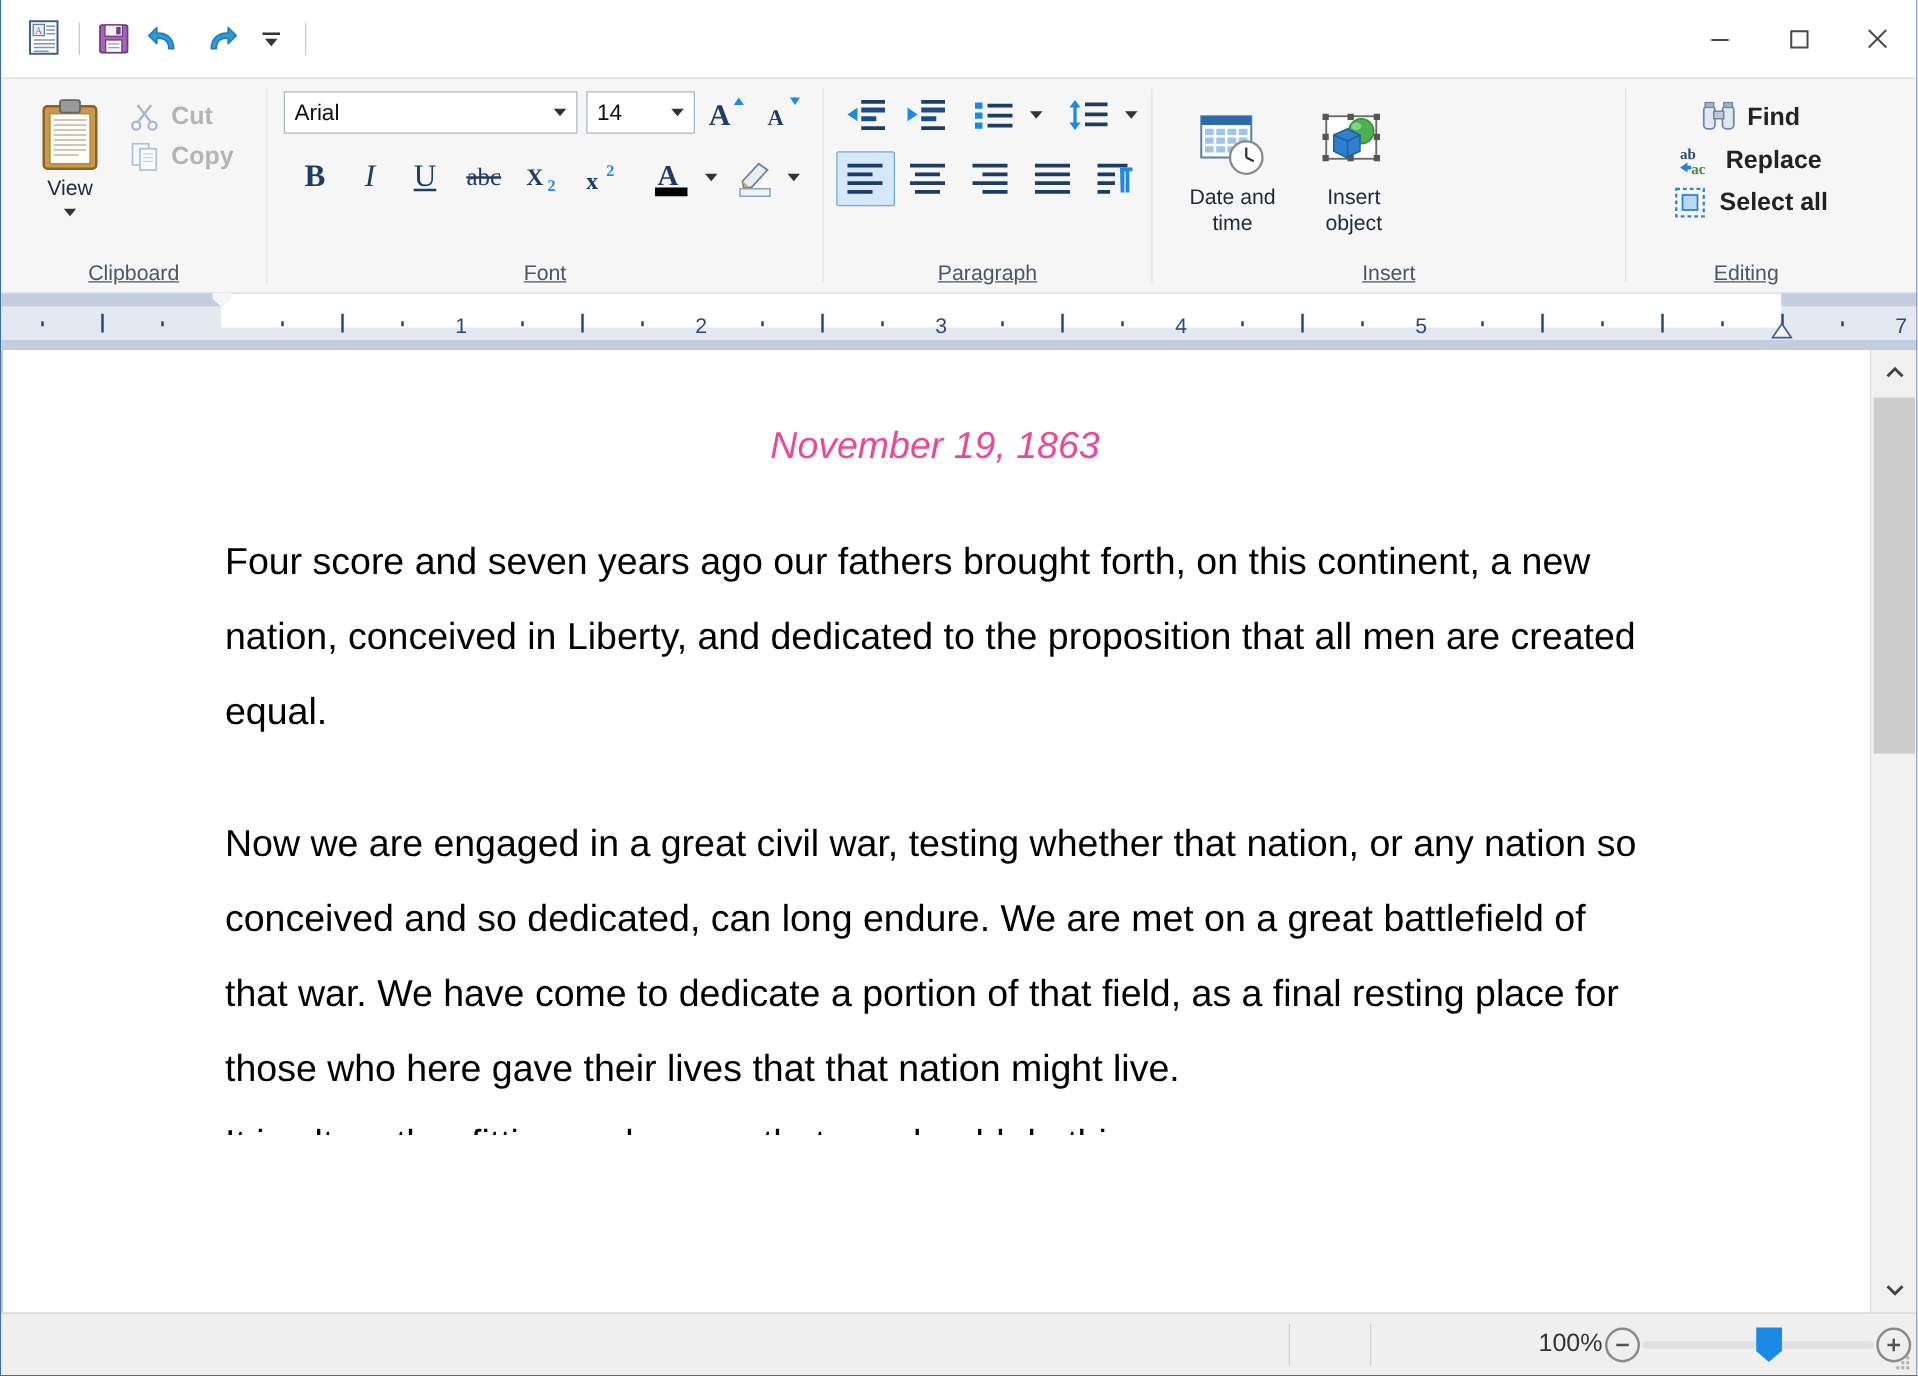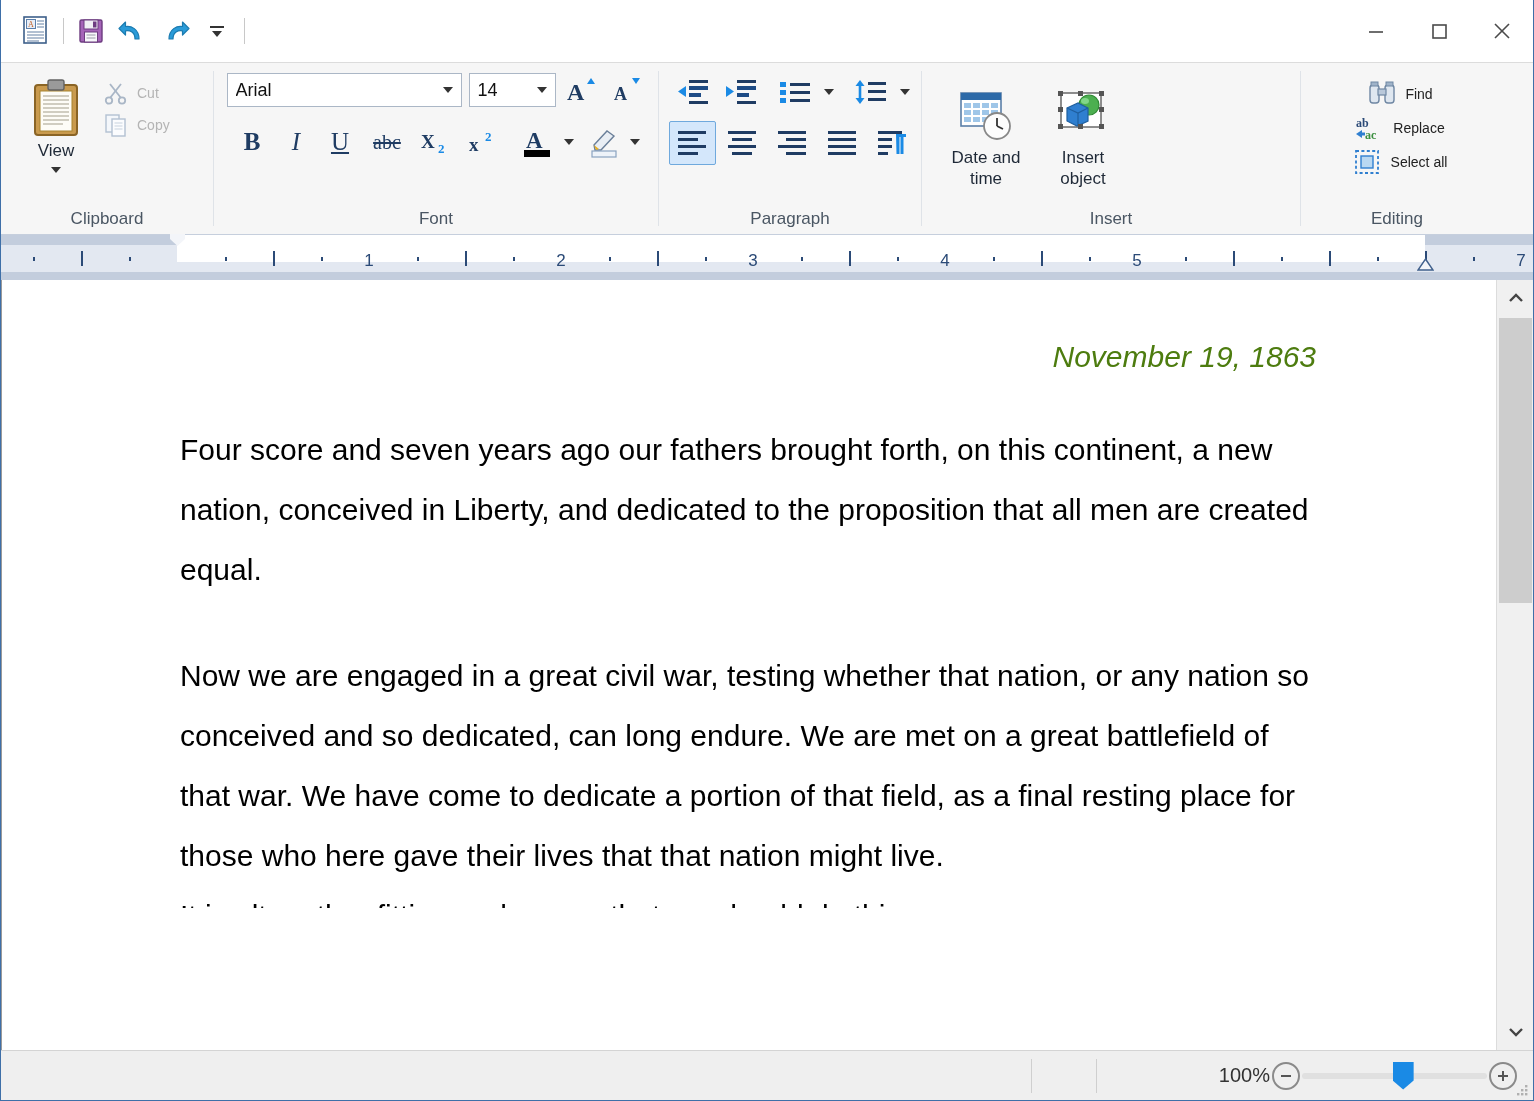--- a/index.html
+++ b/index.html
@@ -32,28 +32,28 @@
   .tab-right { position:absolute; right:10px; bottom:4px; display:flex; align-items:center; gap:14px; }
   .chev-collapse { width:26px;height:26px; display:flex;align-items:center;justify-content:center;cursor:default;}
   .help-btn { width:30px;height:30px;border-radius:50%;background:#1a7bc9;display:flex;align-items:center;
               justify-content:center;color:#fff;font-size:19px;font-weight:bold;cursor:default; }
 
   
   .ribbon { flex:0 0 null; height:173px; background:#f6f6f6; border-top:1px solid #dcdcdc;
             border-bottom:1px solid #c6cfdd; display:flex; position:relative; }
   .group { position:relative; display:flex; flex-direction:column; height:100%; padding:8px 0 0 0; }
   .group-body { flex:1; display:flex; align-items:center; padding:0 10px; }
-  .group-label { height:30px; line-height:30px; text-align:center; font-size:17px; color:#4a5663; }
+  .group-label { height:30px; line-height:30px; text-align:center; font-size:17px; color:#4a5663;text-decoration:underline; }
   .group-div { width:1px; background:#dfe3e8; margin-top:8px; margin-bottom:8px; align-self:stretch; }
 
   .bigbtn { display:flex; flex-direction:column; align-items:center; justify-content:flex-start;
             padding:4px 8px; cursor:default; min-width:60px;}
   .bigbtn .lbl { font-size:17px; color:#1f2937; margin-top:3px; text-align:center; line-height:1.05; }
   .smallrow { display:flex; align-items:center; gap:8px; padding:3px 6px; cursor:default; }
-  .smallrow .lbl { font-size:14px; color:#222; }
+  .smallrow .lbl { font-size:20px; color:#222;font-weight:bold; }
   .smallrow.disabled .lbl { color:#b4b4b4; }
 
   .iconbtn { width:34px;height:34px; display:flex;align-items:center;justify-content:center; cursor:default; }
   .iconbtn.active { background:#d4e7fb; border:1px solid #6fa9dd; border-radius:2px;}
   .dd-arrow { width:14px;height:30px;display:flex;align-items:center;justify-content:center;cursor:default;}
 
   .combo { height:34px; border:1px solid #abb7c6; background:#fff; display:flex; align-items:center;
            padding:0 4px 0 8px; font-size:18px; color:#111; position:relative; cursor:default;}
   .combo .cval { flex:1; white-space:nowrap; overflow:hidden;}
   .combo .carrow { width:18px; display:flex; align-items:center; justify-content:center;}
@@ -71,34 +71,34 @@
   .indent-bot { position:absolute; width:17px;height:14px; top:23px; }
 
   
   .docarea { flex:1; position:relative; background:#fff; overflow:hidden; display:flex; }
   .page { flex:1; background:#fff; padding:0; position:relative; overflow:hidden;
           border-left:1px solid #9a9a9a; }
   .doc-inner { padding:22px 180px 0 178px; }
   .doc-title { font-family:"Liberation Sans", sans-serif; font-weight:bold; font-size:40px;
                text-align:center; color:#000; letter-spacing:0px; margin-top:28px; }
   .doc-date { font-family:"Liberation Sans", sans-serif; font-style:italic; font-size:30px;
-              text-align:right; color:#4d7c0f; margin-top:38px; }
+              text-align:center; color:#ec4899; margin-top:38px; }
   .doc-p { font-size:30px; line-height:60px; color:#000; margin-top:46px; text-align:left; }
   .doc-p.clip { margin-top:0; height:22px; overflow:hidden; }
 
   
   .vscroll { width:37px; background:#f0f0f0; border-left:1px solid #dcdcdc; position:relative; flex:0 0 37px;}
   .sb-arrow { width:37px;height:36px;display:flex;align-items:center;justify-content:center;cursor:default;}
   .sb-thumb { position:absolute; left:2px; width:33px; background:#cdcdcd; cursor:default; }
 
   
   .statusbar { flex:0 0 50px; background:#efefef; border-top:1px solid #d4d4d4; display:flex;
                align-items:center; position:relative; }
   .st-sep { width:1px; height:34px; background:#cfcfcf; }
-  .zoomarea { position:absolute; right:16px; display:flex; align-items:center; gap:2px;justify-content:space-between; }
+  .zoomarea { position:absolute; right:4px; display:flex; align-items:center; gap:2px;justify-content:space-between; }
   .zoomlbl { font-size:20px; color:#333; }
   .zcircle { width:28px;height:28px;border-radius:50%;border:2px solid #8a8a8a;display:flex;
              align-items:center;justify-content:center;cursor:default;color:#555;}
   .ztrack { width:185px;height:6px;background:#e0e0e0;border-radius:3px;position:relative;cursor:default;}
   .zthumb { position:absolute; left:49%; top:-11px; width:21px;height:28px;background:#1a8ae5;
             clip-path: polygon(0 0,100% 0,100% 68%,50% 100%,0 68%); }
   .grip { position:absolute; right:4px; bottom:3px; width:14px;height:14px;}
 </style>
 </head>
 <body>

